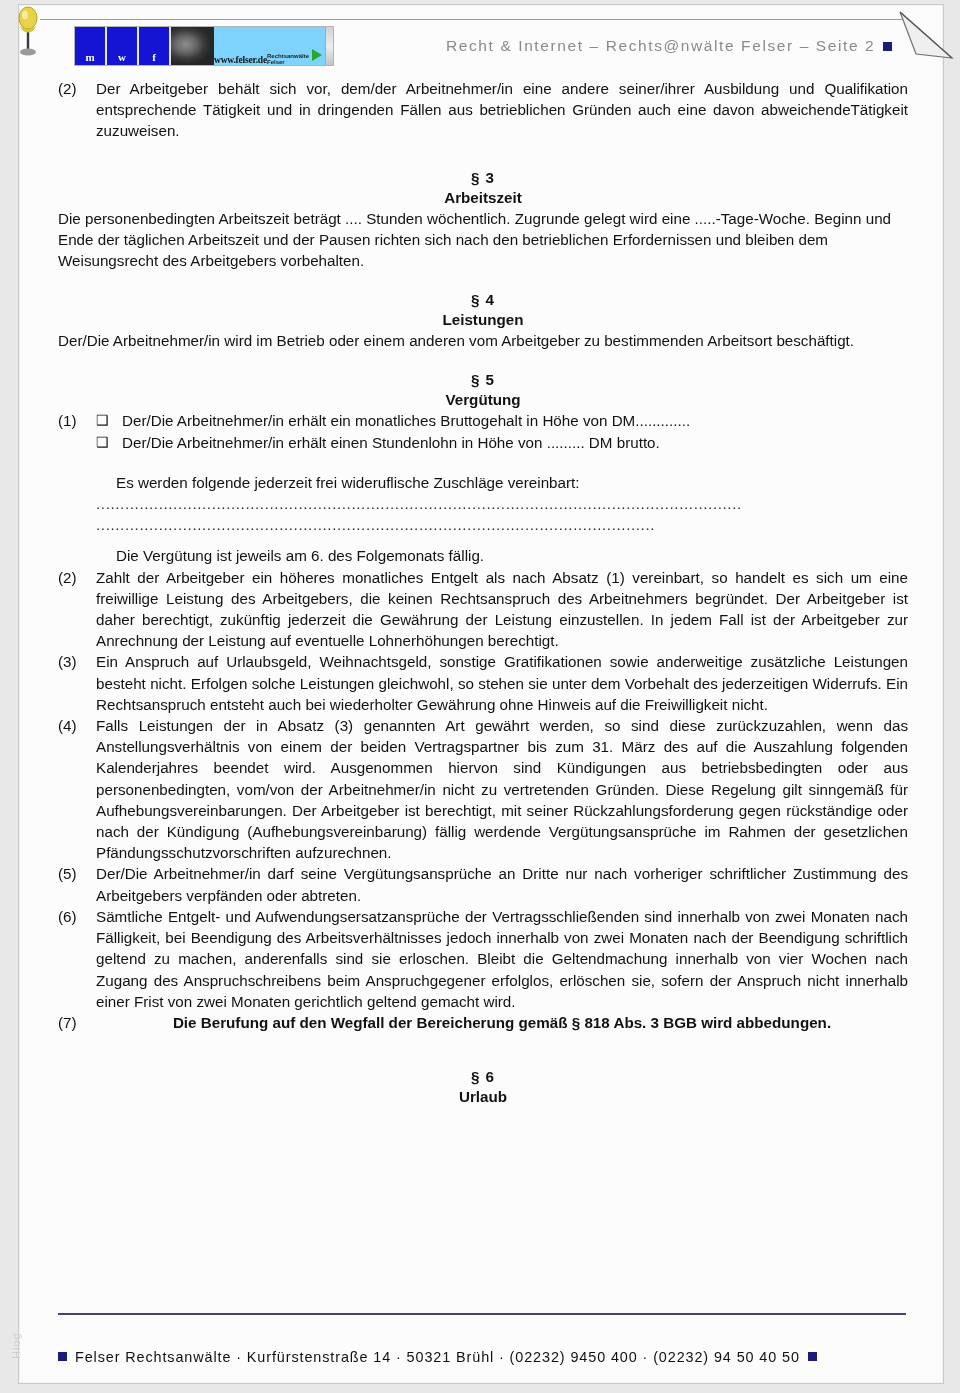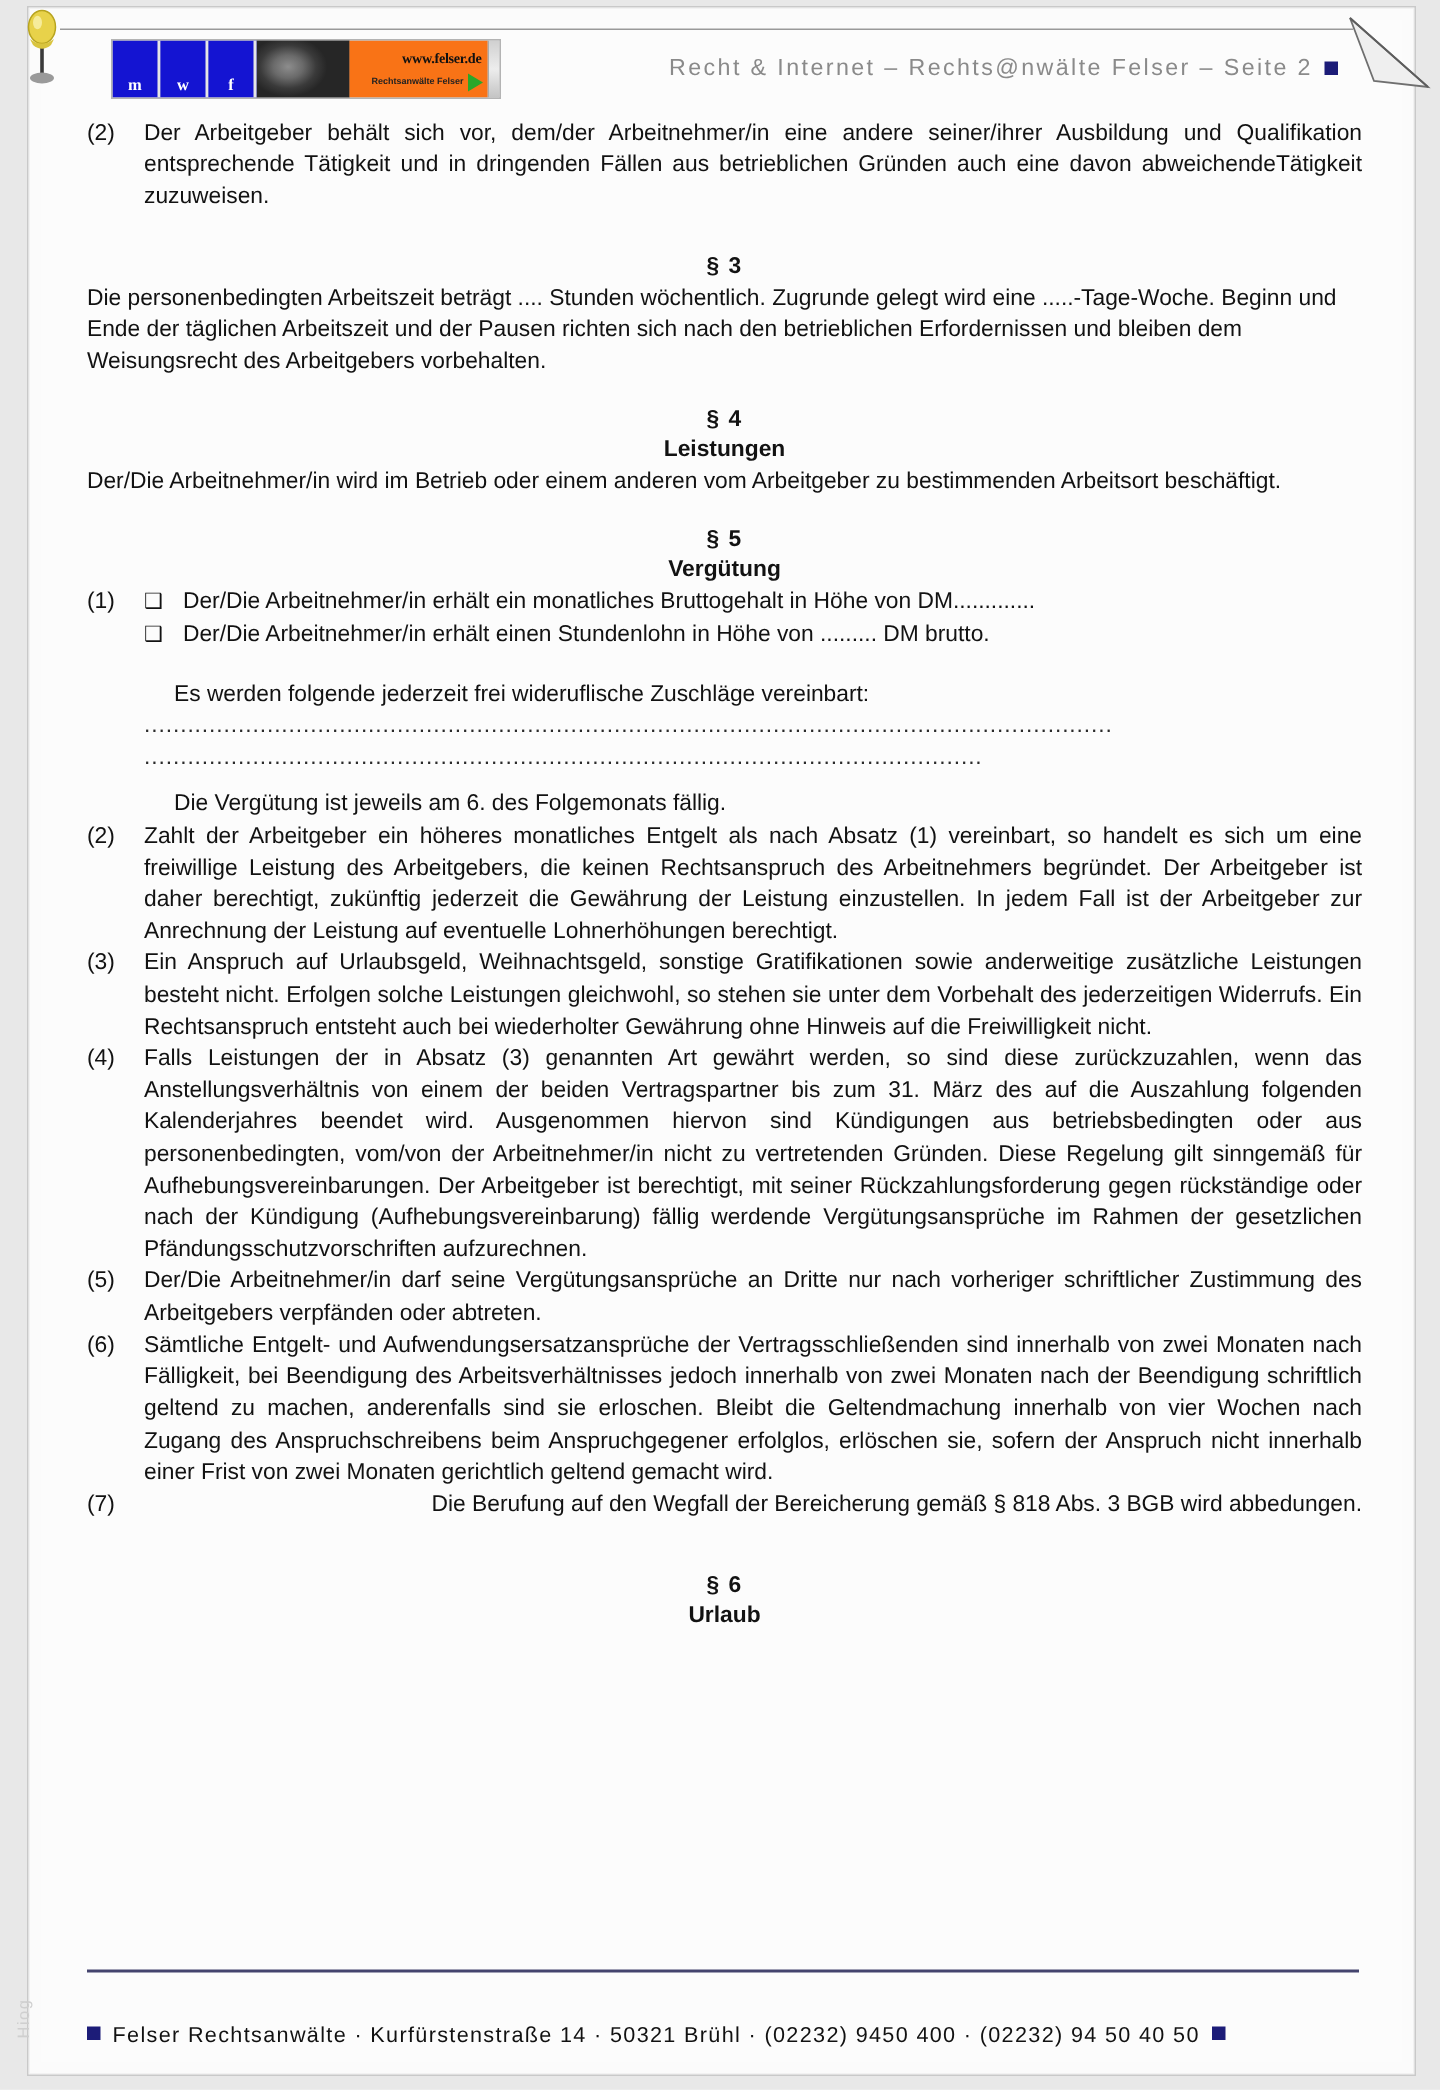--- a/index.html
+++ b/index.html
@@ -91,24 +91,23 @@
     font-family: "Liberation Serif", serif;
   }
   .logo-photo {
     flex: 1;
     background:
       radial-gradient(ellipse 26px 20px at 34% 46%, #8d8d8d 0%, #6a6a6a 38%, #3a3a3a 72%, #262626 100%),
       linear-gradient(90deg, #2d2d2d 0%, #3d3d3d 40%, #2a2a2a 100%);
   }
   .logo-panel {
     flex: 0 0 92px;
-    background: #f97316;
+    background: #7dd3fc;
     position: relative;
     display: flex;
-    flex-direction: column;
     justify-content: center;
     align-items: flex-end;
     padding-right: 4px;
   }
   .logo-url {
     font-size: 9.5px;
     font-weight: bold;
     color: #111;
     font-family: "Liberation Serif", serif;
     letter-spacing: -0.2px;
@@ -166,21 +165,21 @@
     text-align: justify;
   }
   .para .num {
     flex: 0 0 38px;
     text-align: left;
   }
   .para .txt {
     flex: 1;
     text-align: justify;
   }
-  .para .txt.nojust { text-align: right; }
+  .para .txt.nojust { text-align: center; font-weight: bold; }
   .plain { text-align: left; }
 
   .gap-sm { height: 10px; }
   .gap-md { height: 19px; }
   .gap-lg { height: 26px; }
   .gap-xl { height: 34px; }
 
   .sec {
     text-align: center;
     font-weight: bold;
@@ -301,20 +300,21 @@
   <div class="body">
 
     <div class="para">
       <div class="num">(2)</div>
       <div class="txt">Der Arbeitgeber behält sich vor, dem/der Arbeitnehmer/in eine andere seiner/ihrer Ausbildung und Qualifikation entsprechende Tätigkeit und in dringenden Fällen aus betrieblichen Gründen auch eine davon abweichendeTätigkeit zuzuweisen.</div>
     </div>
 
     <div class="gap-lg"></div>
 
     <div class="sec"><span class="sign">§ 3</span></div>
+    <div class="sec">Arbeitszeit</div>
     <div class="plain">Die personenbedingten Arbeitszeit beträgt .... Stunden wöchentlich. Zugrunde gelegt wird eine .....-Tage-Woche. Beginn und Ende der täglichen Arbeitszeit und der Pausen richten sich nach den betrieblichen Erfordernissen und bleiben dem Weisungsrecht des Arbeitgebers vorbehalten.</div>
 
     <div class="gap-md"></div>
 
     <div class="sec"><span class="sign">§ 4</span></div>
     <div class="sec">Leistungen</div>
     <div class="plain" style="text-align:justify">Der/Die Arbeitnehmer/in wird im Betrieb oder einem anderen vom Arbeitgeber zu bestimmenden Arbeitsort beschäftigt.</div>
 
     <div class="gap-md"></div>
 

